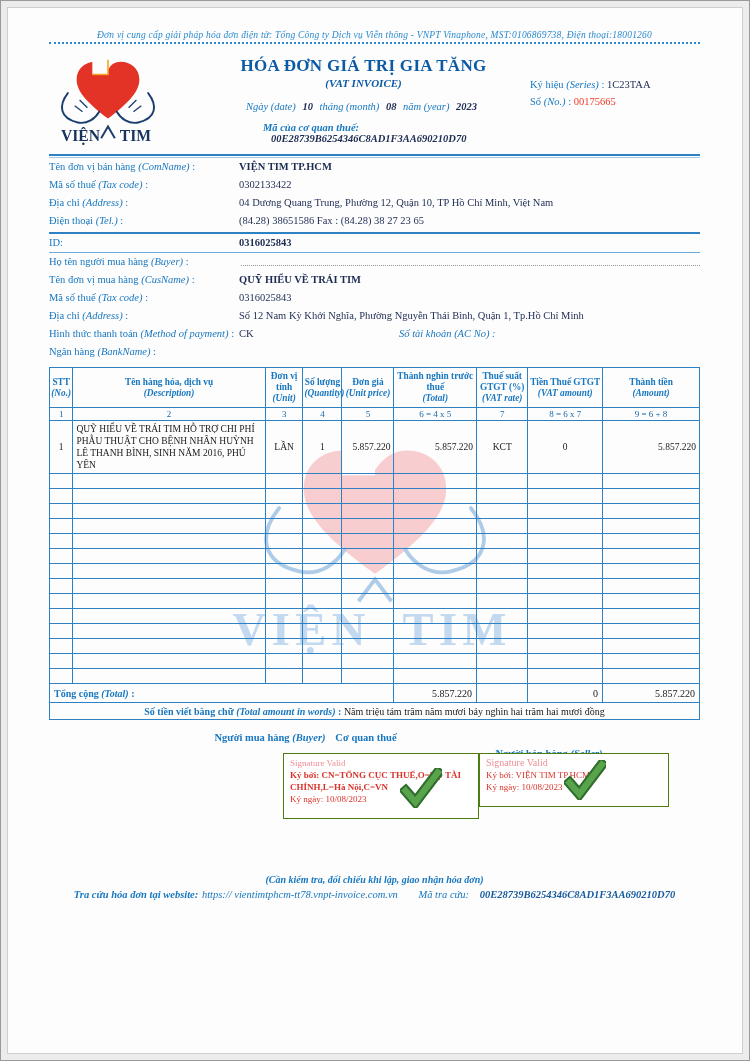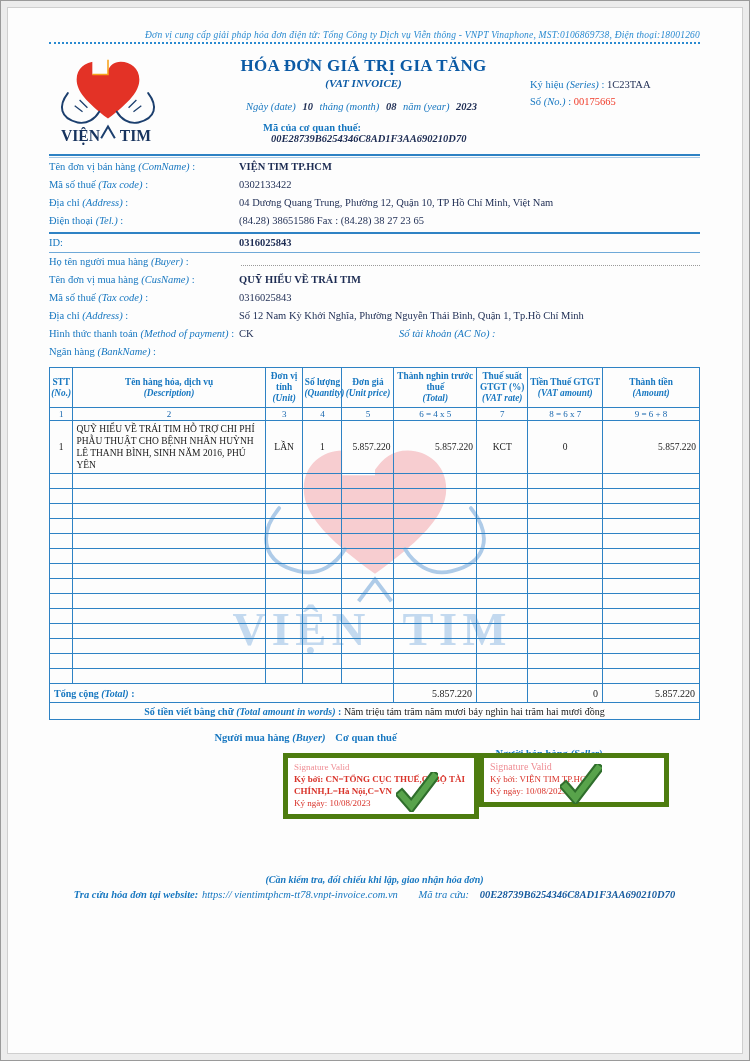--- a/index.html
+++ b/index.html
@@ -2,35 +2,35 @@
 <html><head>
 <meta charset="utf-8">
 <style>
   *{box-sizing:border-box;margin:0;padding:0}
   html,body{width:750px;height:1061px;overflow:hidden}
   body{font-family:"Liberation Serif", serif;background:#d8d8d8}
   .frame{width:750px;height:1061px;background:#ececec;border:1px solid #9a9a9a;padding:6px}
   .page{width:100%;height:100%;background:#fdfdfd;border:1px solid #cfcfcf;padding:22px 42px 0 41px;position:relative;overflow:hidden}
 
   
-  .provider{font-size:9.5px;font-style:italic;color:#2a8ad0;text-align:right;
+  .provider{font-size:9.5px;font-style:italic;color:#2a8ad0;text-align:center;
             border-bottom:2px dotted #2a8ad0;padding-bottom:2px;letter-spacing:.2px}
 
   
   .hdr{display:flex;margin-top:6px}
   .hdr-logo{width:124px;flex:0 0 124px}
   .hdr-center{flex:1;text-align:center;padding-top:6px;position:relative;left:12px}
   .hdr-right{width:170px;flex:0 0 170px;padding-top:26px;font-size:10.5px}
   .title{font-size:17px;font-weight:bold;color:#0b5aa5;letter-spacing:.3px}
   .subtitle{font-size:11px;font-weight:bold;font-style:italic;color:#0b5aa5;margin-top:1px}
   .dateline{margin-top:12px;font-size:10.5px;color:#1777c0}
   .dateline .dlab{font-style:italic;color:#1777c0}
   .dateline .dval{font-weight:bold;font-style:italic;color:#1c2b52;padding:0 4px}
   .taxline{margin-top:10px;font-size:10.5px;text-align:left;padding-left:78px}
-  .taxline .tl{font-weight:bold;color:#1777c0}
+  .taxline .tl{font-weight:bold;font-style:italic;color:#1777c0}
   .taxline .tv{font-weight:bold;font-style:italic;color:#1c2b52;margin-left:8px}
   .series-line{color:#1777c0;font-weight:normal;line-height:17px;white-space:nowrap}
   .series-line .sv{color:#1c2b52}
   .series-line .sv-red{color:#f03a28}
 
   .rule-double{border-top:2px solid #2e82c4;border-bottom:1px solid #a6c9e6;height:4px;margin-top:4px}
   .rule-thick{border-top:2px solid #2e82c4;margin-top:2px}
   .rule-thin{border-top:1px solid #6fa9d8}
 
   
@@ -59,21 +59,21 @@
   .total-row td{font-size:10px;height:19px;line-height:15px;padding:1px 4px}
   .total-row .t-label{text-align:left;color:#1777c0;font-weight:bold}
   .total-row .num{text-align:right;color:#202020}
   .words-row td{font-size:10px;height:17px;line-height:13px;padding:1px 4px;text-align:center}
   .words-row .wlabel{color:#1777c0;font-weight:bold}
   .words-row .wval{color:#202020}
 
   
   .sig{position:relative;height:104px;margin-top:12px;font-size:10.5px}
   .sig-head{position:absolute;transform:translateX(-50%);color:#1777c0;font-weight:bold;white-space:nowrap}
-  .sig-box{position:absolute;border:5px solid #4d7c0f;background:#fff;padding:3px 6px;font-size:9px;line-height:12px}
+  .sig-box{position:absolute;border:1px solid #4d7c0f;background:#fff;padding:3px 6px;font-size:9px;line-height:12px}
   .sv-valid{color:#ef8f96}
   .sv-red{color:#d9342b}
   .chk{position:absolute}
 
   
   .foot{margin-top:38px;text-align:center}
   .foot-note{font-size:10px;font-weight:bold;font-style:italic;color:#1777c0}
   .foot-lookup{margin-top:4px;font-size:10.5px;color:#1777c0;font-style:italic}
   .foot-lookup .fl-b{font-weight:bold}
   .foot-lookup .fl-url{margin-left:1px;margin-right:18px}

